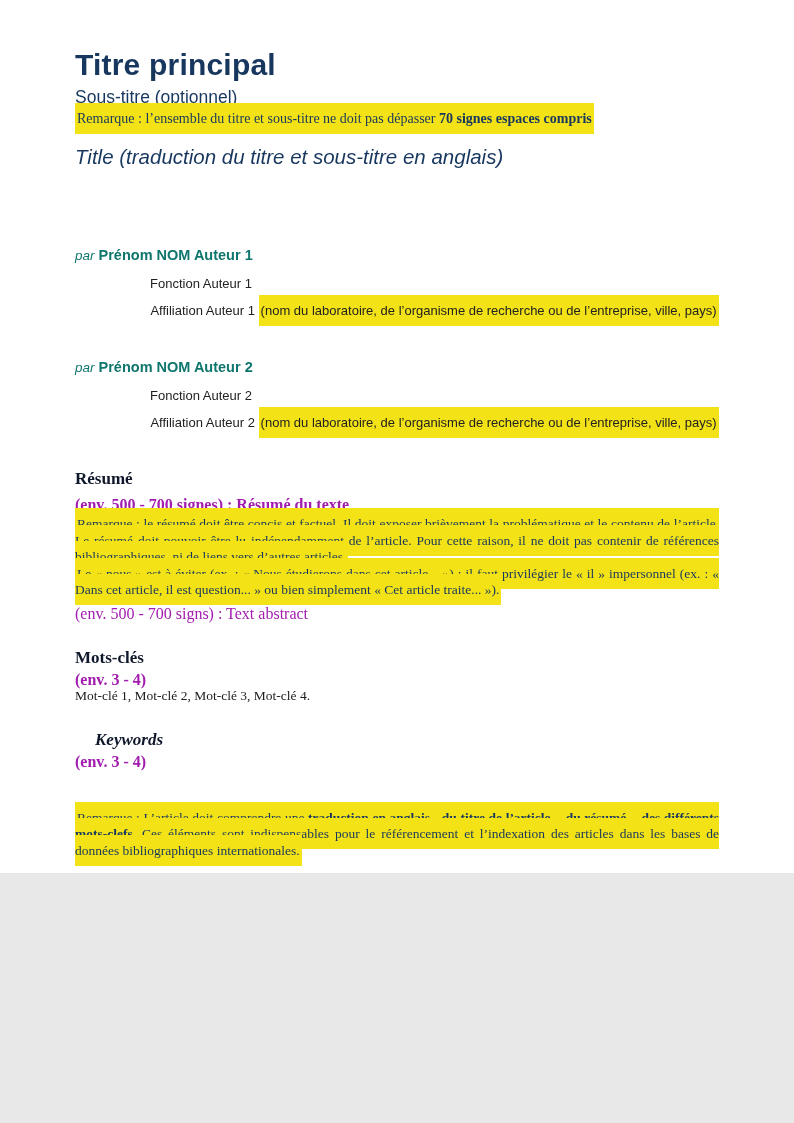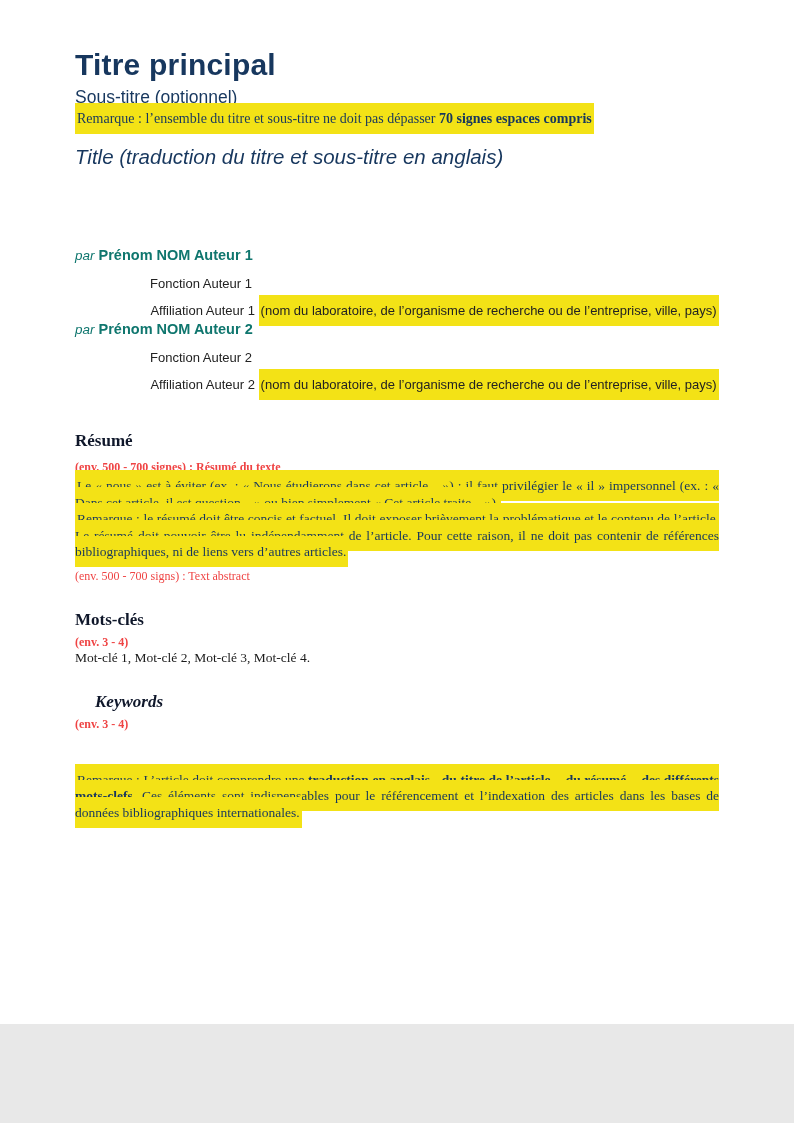--- a/index.html
+++ b/index.html
@@ -1,18 +1,18 @@
 <!DOCTYPE html>
 <html><head>
 <meta charset="utf-8">
 <style>
   html,body{margin:0;padding:0;background:#e8e8e8;}
   .page{
     position:relative;
-    width:794px;height:1024px;
+    width:794px;height:873px;
     background:#ffffff;
     margin:0 auto;
     overflow:hidden;
     font-family:"Liberation Serif", serif;
     color:#1b1b1b;
   }
   .content{position:absolute;left:75px;right:75px;top:0;}
   mark{background:#f3e216;color:inherit;padding:8px 2px;}
   h1{
     font-family:"Liberation Sans","DejaVu Sans",sans-serif;
@@ -27,21 +27,21 @@
     font-size:14px;line-height:18px;color:#17375e;margin-top:2px;
   }
   .title-note b{font-weight:bold;}
   .translated-title{
     font-family:Liberation Sans, sans-serif;
     font-style:italic;font-size:20.5px;line-height:26px;
     color:#17375e;margin-top:16px;
   }
   .author{margin-top:0;}
   .author-1{margin-top:76px;}
-  .author-2{}
+  .author-2{margin-top:38px;}
   .author-name-line{
     font-family:"Liberation Sans","DejaVu Sans",sans-serif;
     font-size:14.5px;line-height:18px;color:#0f766e;
   }
   .author-name-line .par{font-style:italic;font-weight:normal;font-size:13.5px;}
   .author-name-line b{font-weight:bold;}
   .author-function{
     font-family:"Liberation Sans","DejaVu Sans",sans-serif;
     font-size:13px;line-height:18px;color:#222;
     margin-top:10px;margin-left:75px;
@@ -53,21 +53,21 @@
   }
   .sec-heading{
     font-size:17px;font-weight:bold;line-height:22px;color:#0f172a;
   }
   .sec-heading.italic{font-style:italic;}
   .h-resume{margin-top:36px;}
   .h-abstract{margin-top:25px;}
   .h-mots{margin-top:24px;}
   .h-keywords{margin-top:25px;margin-left:20px;}
   .sec-sub{
-    font-size:12px;line-height:18px;color:#ef4444;margin-top:6px;
+    font-size:16px;line-height:18px;color:#a21caf;margin-top:6px;
   }
   .bold{font-weight:bold;}
   .remark{
     font-size:13.5px;line-height:16.5px;color:#17375e;
     text-align:justify;margin-top:2px;
   }
   .remark p{margin:0;}
   .final-remark{margin-top:40px;font-size:13.5px;line-height:16.8px;
     color:#17375e;text-align:justify;}
   .final-remark b{font-weight:bold;}
@@ -101,22 +101,22 @@
 
     <div class="author author-2">
       <div class="author-name-line"><span class="par">par</span> <b>Prénom NOM Auteur 2</b></div>
       <div class="author-function">Fonction Auteur 2</div>
       <div class="author-affiliation"><span>Affiliation Auteur 2</span> <mark>(nom du laboratoire, de l’organisme de recherche ou de l’entreprise, ville, pays)</mark></div>
     </div>
 
     <div class="sec-heading h-resume">Résumé</div>
     <div class="sec-sub bold">(env. 500 - 700 signes) : Résumé du texte</div>
     <div class="remark">
+      <p><mark>Remarque : le résumé doit être concis et factuel. Il doit exposer brièvement la problématique et le contenu de l’article. Le résumé doit pouvoir être lu indépendamment de l’article. Pour cette raison, il ne doit pas contenir de références bibliographiques, ni de liens vers d’autres articles.</mark></p>
       <p><mark>Le « nous » est à éviter (ex.  : « Nous étudierons dans cet article... »)  ; il faut privilégier le « il » impersonnel (ex.  : « Dans cet article, il est question... » ou bien simplement « Cet article traite... »).</mark></p>
-      <p><mark>Remarque : le résumé doit être concis et factuel. Il doit exposer brièvement la problématique et le contenu de l’article. Le résumé doit pouvoir être lu indépendamment de l’article. Pour cette raison, il ne doit pas contenir de références bibliographiques, ni de liens vers d’autres articles.</mark></p>
     </div>
 
     <div class="sec-sub">(env. 500 - 700 signs) : Text abstract</div>
 
     <div class="sec-heading h-mots">Mots-clés</div>
     <div class="sec-sub bold sub-mots">(env. 3 - 4)</div>
     <div class="mots-list">Mot-clé 1, Mot-clé 2, Mot-clé 3, Mot-clé 4.</div>
 
     <div class="sec-heading italic h-keywords">Keywords</div>
     <div class="sec-sub bold sub-mots">(env. 3 - 4)</div>

